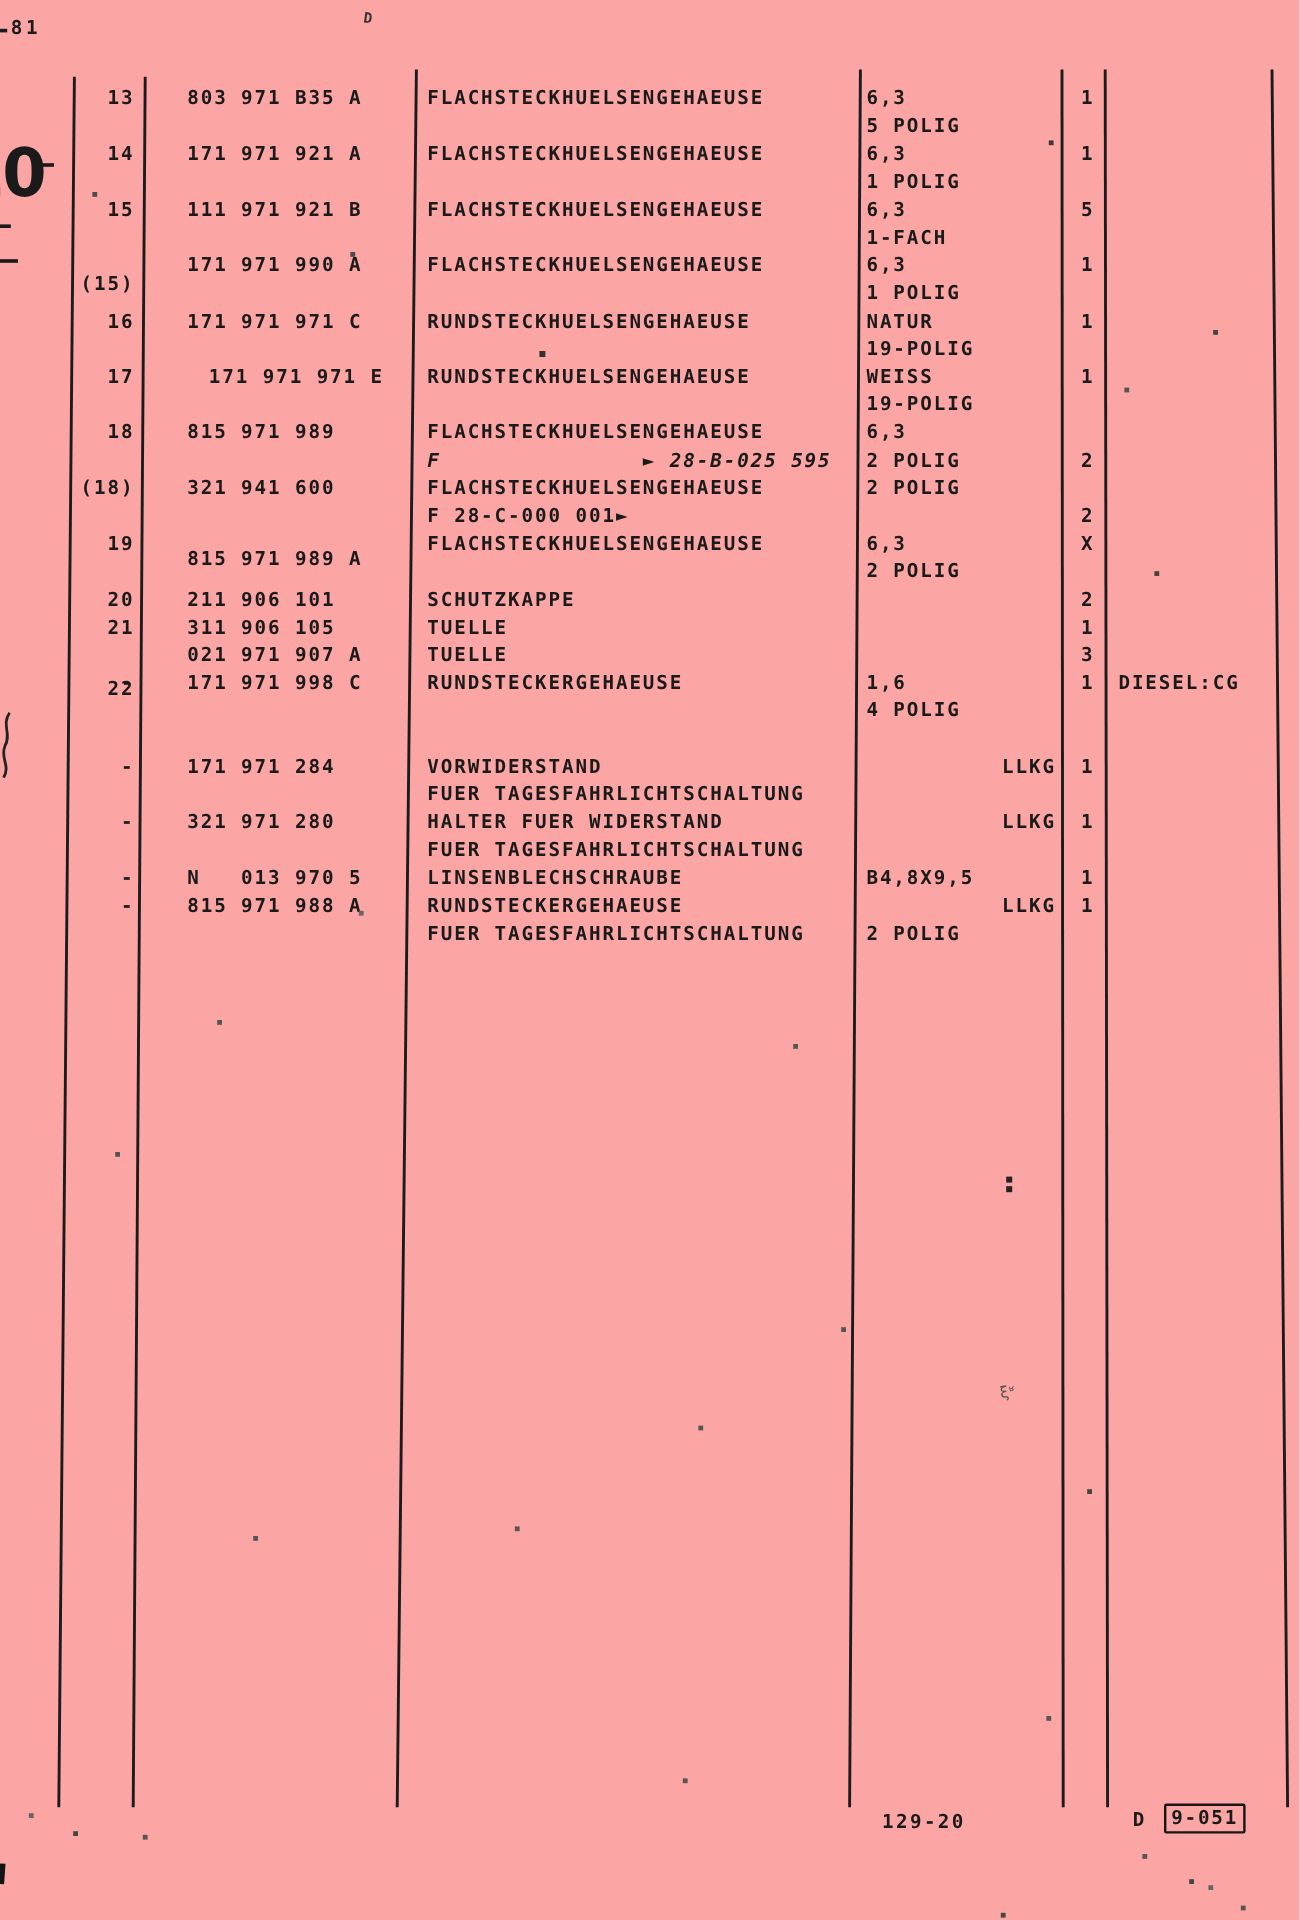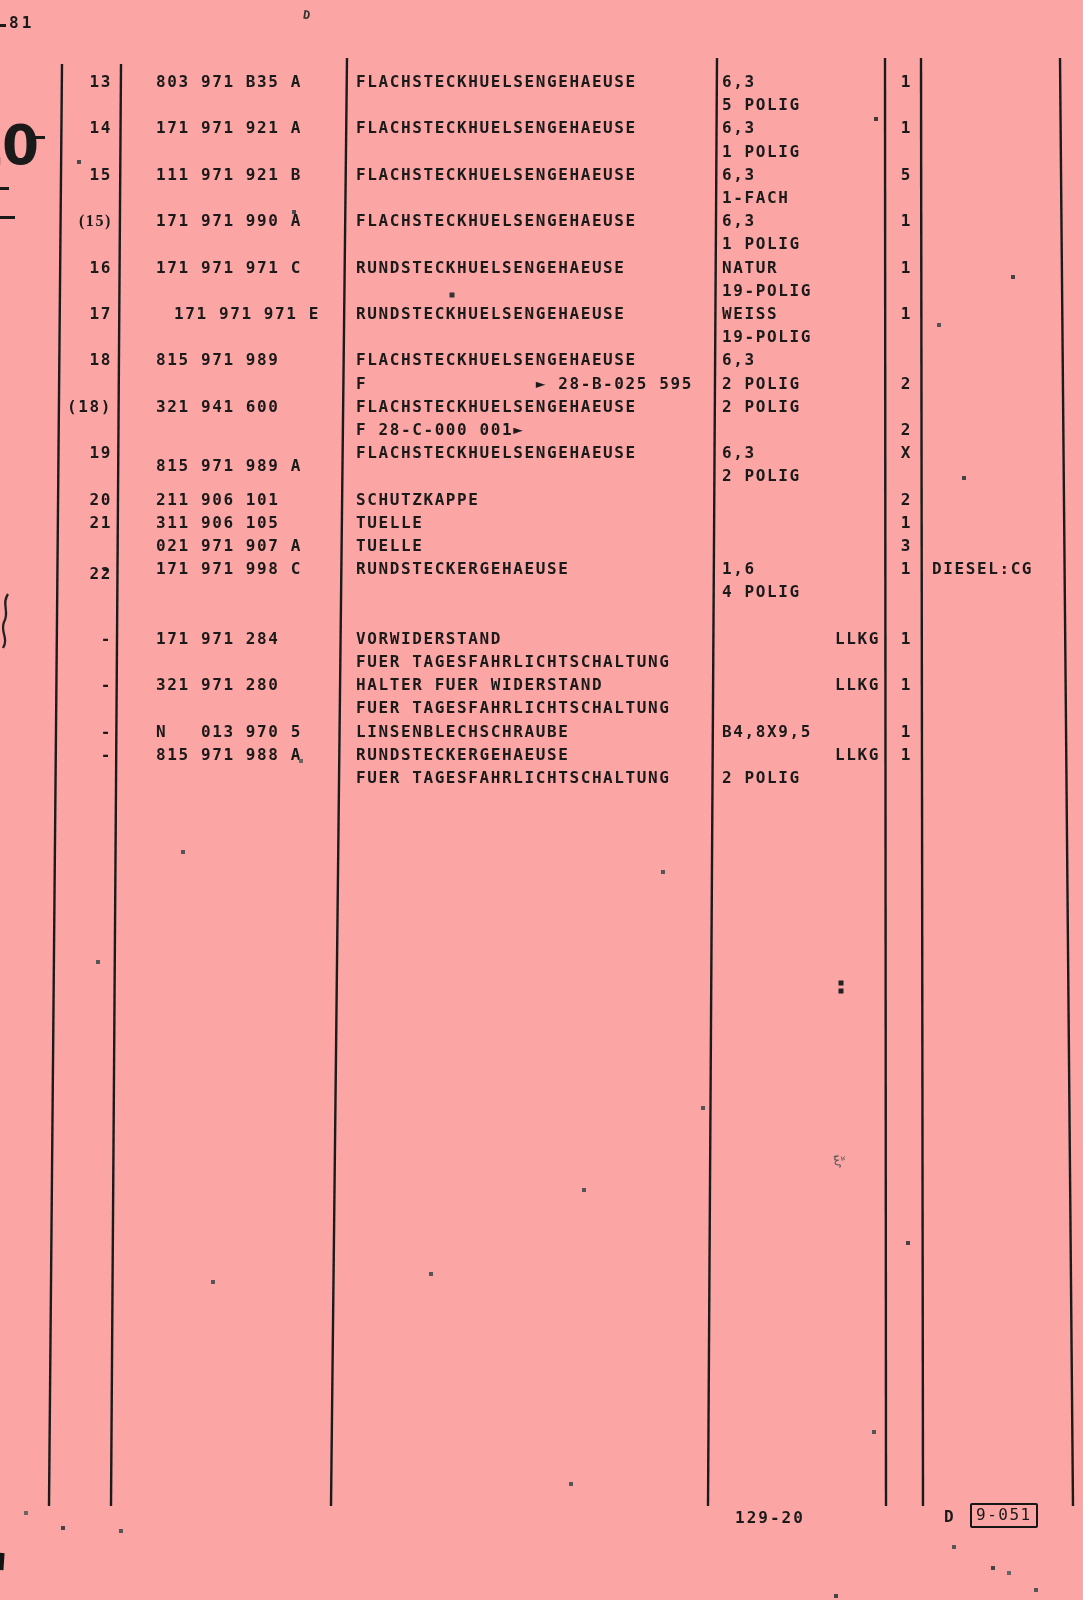--- a/index.html
+++ b/index.html
@@ -34,21 +34,21 @@
   .m-dash1{position:absolute;left:0;top:187px;width:9px;height:3px;background:#1a1a1a;}
   .m-dash2{position:absolute;left:0;top:216px;width:15px;height:3px;background:#1a1a1a;}
   .edge-mark{position:absolute;left:-1px;top:1553px;width:5px;height:17px;background:#141414;transform:rotate(4deg);}
   .scribble{position:absolute;left:0;top:0;}
   .d-squiggle{position:absolute;left:303px;top:8px;font-size:12px;font-weight:bold;color:#333;transform:rotate(8deg);}
   .smudge{position:absolute;left:833px;top:1153px;font-size:13px;color:#555;transform:rotate(-10deg);letter-spacing:-1px;}
   
   .footer-page{position:absolute;left:735px;top:1508px;font-size:16px;font-weight:bold;letter-spacing:2px;}
   .footer-letter{position:absolute;left:944px;top:1507px;font-size:16px;font-weight:bold;}
   .footer-frame{
-    position:absolute;left:970px;top:1503px;font-size:16px;font-weight:normal;letter-spacing:1.5px;
+    position:absolute;left:970px;top:1503px;font-size:16px;font-weight:bold;letter-spacing:1.5px;
     border:2.5px solid #161616;border-radius:2px;padding:0 4px 2px 4px;
   }
   
   .specks{position:absolute;left:0;top:0;width:2px;height:2px;
     box-shadow:
       875px 118px 0 1px #3a3a3a, 1012px 276px 0 1px #444,
       938px 324px 0 1px #555, 78px 161px 0 1px #4a4a4a,
       293px 211px 0 1px #4a4a4a, 451px 294px 0 1.5px #333,
       963px 477px 0 1px #444, 840px 982px 0 1.5px #222,
       840px 990px 0 1.5px #222, 583px 1189px 0 1px #555,
@@ -113,21 +113,21 @@
       </div>
       <div class="t-row" style="top: 162.8px; height: 46.4px;">
         <span class="cell c-pos" style="top: 0px;">15</span>
         <span class="cell c-part" style="top: 0px;">111 971 921 B</span>
         <span class="cell c-desc" style="top: 0px;">FLACHSTECKHUELSENGEHAEUSE</span>
         <span class="cell c-spec" style="top: 0px;">6,3</span>
         <span class="cell c-spec" style="top: 23.2px;">1-FACH</span>
         <span class="cell c-qty" style="top: 0px;">5</span>
       </div>
       <div class="t-row" style="top: 209.2px; height: 46.4px;">
-        <span class="cell c-pos" style="top: 0px; font-family: Liberation Serif, serif;">(15)</span>
+        <span class="cell c-pos" style="top: 16px;">(15)</span>
         <span class="cell c-part" style="top: 0px;">171 971 990 A</span>
         <span class="cell c-desc" style="top: 0px;">FLACHSTECKHUELSENGEHAEUSE</span>
         <span class="cell c-spec" style="top: 0px;">6,3</span>
         <span class="cell c-spec" style="top: 23.2px;">1 POLIG</span>
         <span class="cell c-qty" style="top: 0px;">1</span>
       </div>
       <div class="t-row" style="top: 255.6px; height: 46.4px;">
         <span class="cell c-pos" style="top: 0px;">16</span>
         <span class="cell c-part" style="top: 0px;">171 971 971 C</span>
         <span class="cell c-desc" style="top: 0px;">RUNDSTECKHUELSENGEHAEUSE</span>
@@ -140,21 +140,21 @@
         <span class="cell c-part" style="top: 0px; margin-left: 18px;">171 971 971 E</span>
         <span class="cell c-desc" style="top: 0px;">RUNDSTECKHUELSENGEHAEUSE</span>
         <span class="cell c-spec" style="top: 0px;">WEISS</span>
         <span class="cell c-spec" style="top: 23.2px;">19-POLIG</span>
         <span class="cell c-qty" style="top: 0px;">1</span>
       </div>
       <div class="t-row" style="top: 348.4px; height: 46.4px;">
         <span class="cell c-pos" style="top: 0px;">18</span>
         <span class="cell c-part" style="top: 0px;">815 971 989</span>
         <span class="cell c-desc" style="top: 0px;">FLACHSTECKHUELSENGEHAEUSE</span>
-        <span class="cell c-desc" style="top: 23.2px;">F               ► 28-B-025 595</span>
+        <span class="cell c-desc" style="top: 23.2px; font-style: italic;">F               ► 28-B-025 595</span>
         <span class="cell c-spec" style="top: 0px;">6,3</span>
         <span class="cell c-spec" style="top: 23.2px;">2 POLIG</span>
         <span class="cell c-qty" style="top: 23.2px;">2</span>
       </div>
       <div class="t-row" style="top: 394.8px; height: 46.4px;">
         <span class="cell c-pos" style="top: 0px;">(18)</span>
         <span class="cell c-part" style="top: 0px;">321 941 600</span>
         <span class="cell c-desc" style="top: 0px;">FLACHSTECKHUELSENGEHAEUSE</span>
         <span class="cell c-desc" style="top: 23.2px;">F 28-C-000 001►</span>
         <span class="cell c-spec" style="top: 0px;">2 POLIG</span>

